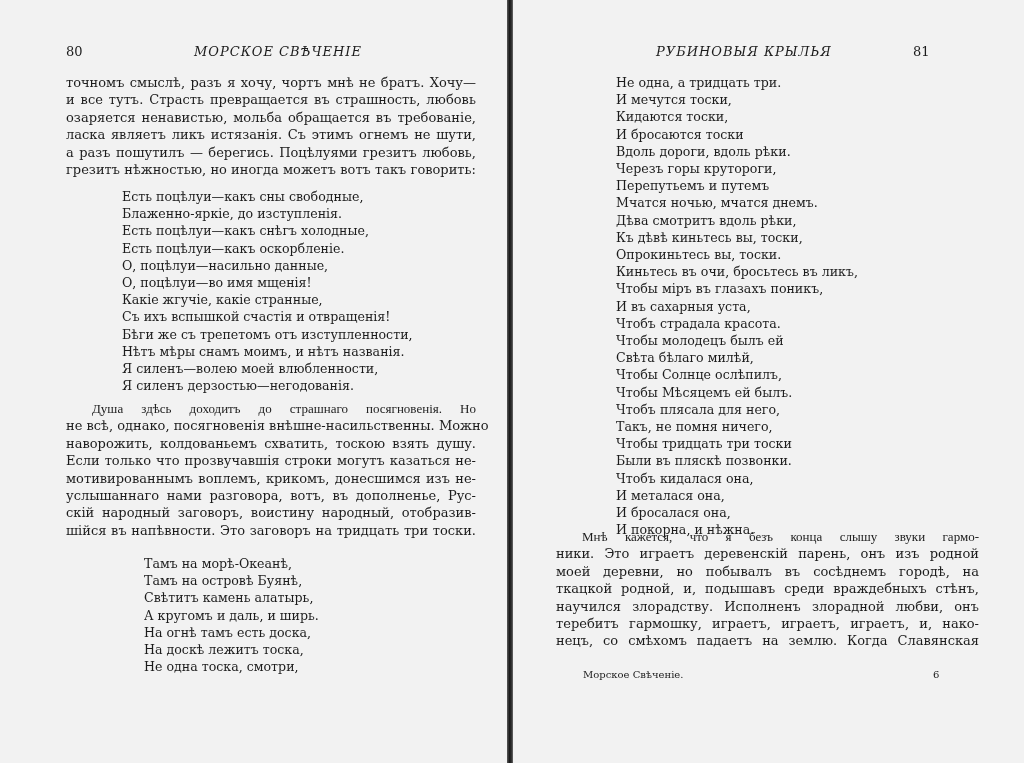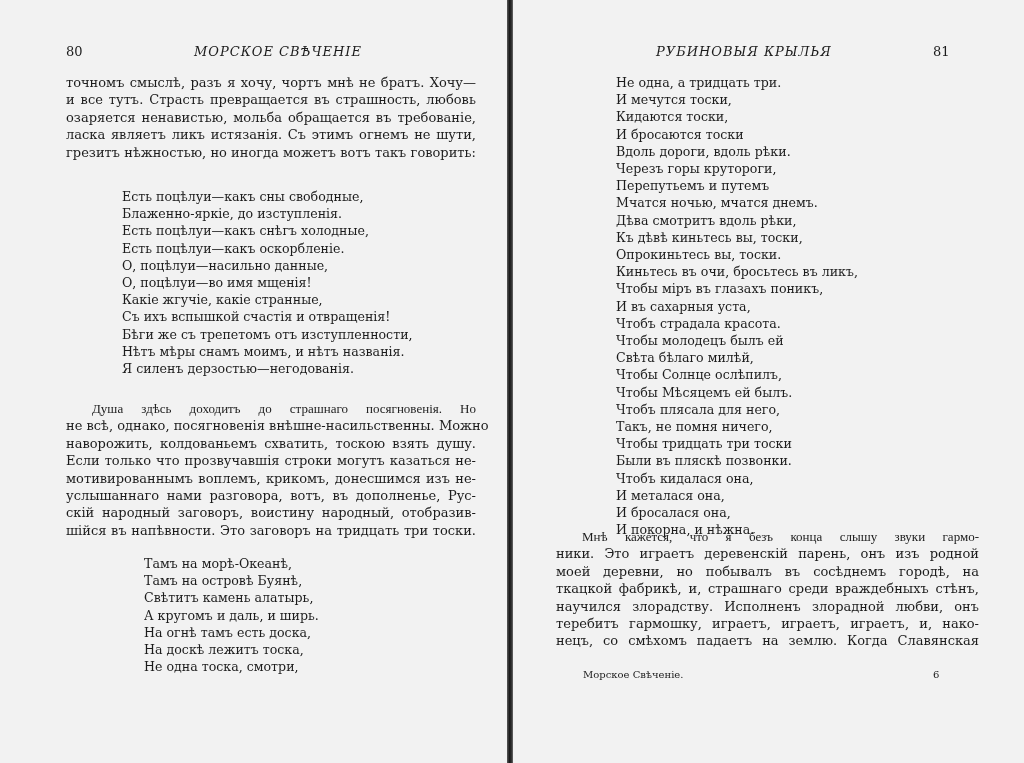--- a/index.html
+++ b/index.html
@@ -34,34 +34,36 @@
 
 <div class="page left">
   <div class="pnum" style="left:66px; top:44px;">80</div>
   <div class="htitle" style="left:194px; top:44px;">МОРСКОЕ СВѢЧЕНІЕ</div>
 
   <div class="prose" style="left:66px; top:74px; width:410px;">
     <span class="line">точномъ смыслѣ, разъ я хочу, чортъ мнѣ не братъ. Хочу—</span>
     <span class="line">и все тутъ. Страсть превращается въ страшность, любовь</span>
     <span class="line">озаряется ненавистью, мольба обращается въ требованіе,</span>
     <span class="line">ласка являетъ ликъ истязанія. Съ этимъ огнемъ не шути,</span>
+    <span class="line">а разъ пошутилъ — берегись. Поцѣлуями грезитъ любовь,</span>
     <span class="line">грезитъ нѣжностью, но иногда можетъ вотъ такъ говорить:</span>
   </div>
 
   <div class="verse" style="left:122px; top:188px;">
     <span class="vline">Есть поцѣлуи—какъ сны свободные,</span>
     <span class="vline">Блаженно-яркіе, до изступленія.</span>
     <span class="vline">Есть поцѣлуи—какъ снѣгъ холодные,</span>
     <span class="vline">Есть поцѣлуи—какъ оскорбленіе.</span>
     <span class="vline">О, поцѣлуи—насильно данные,</span>
     <span class="vline">О, поцѣлуи—во имя мщенія!</span>
     <span class="vline">Какіе жгучіе, какіе странные,</span>
     <span class="vline">Съ ихъ вспышкой счастія и отвращенія!</span>
     <span class="vline">Бѣги же съ трепетомъ отъ изступленности,</span>
     <span class="vline">Нѣтъ мѣры снамъ моимъ, и нѣтъ названія.</span>
+    <span class="vline">Я силенъ—волею моей влюбленности,</span>
     <span class="vline">Я силенъ дерзостью—негодованія.</span>
   </div>
 
   <div class="prose" style="left:66px; top:400px; width:410px;">
     <span class="line indent">Душа здѣсь доходитъ до страшнаго посягновенія. Но</span>
     <span class="line">не всѣ, однако, посягновенія внѣшне-насильственны. Можно</span>
     <span class="line">наворожить, колдованьемъ схватить, тоскою взять душу.</span>
     <span class="line">Если только что прозвучавшія строки могутъ казаться не-</span>
     <span class="line">мотивированнымъ воплемъ, крикомъ, донесшимся изъ не-</span>
     <span class="line">услышаннаго нами разговора, вотъ, въ дополненье, Рус-</span>
@@ -77,21 +79,21 @@
     <span class="vline">На огнѣ тамъ есть доска,</span>
     <span class="vline">На доскѣ лежитъ тоска,</span>
     <span class="vline">Не одна тоска, смотри,</span>
   </div>
 </div>
 
 <div class="gutter"></div>
 
 <div class="page right">
   <div class="htitle" style="left:143px; top:44px;">РУБИНОВЫЯ КРЫЛЬЯ</div>
-  <div class="pnum" style="left:420px; top:44px;">81</div>
+  <div class="pnum" style="left:400px; top:44px;">81</div>
 
   <div class="verse" style="left:103px; top:74px;">
     <span class="vline">Не одна, а тридцать три.</span>
     <span class="vline">И мечутся тоски,</span>
     <span class="vline">Кидаются тоски,</span>
     <span class="vline">И бросаются тоски</span>
     <span class="vline">Вдоль дороги, вдоль рѣки.</span>
     <span class="vline">Черезъ горы крутороги,</span>
     <span class="vline">Перепутьемъ и путемъ</span>
     <span class="vline">Мчатся ночью, мчатся днемъ.</span>
@@ -113,21 +115,21 @@
     <span class="vline">Чтобъ кидалася она,</span>
     <span class="vline">И металася она,</span>
     <span class="vline">И бросалася она,</span>
     <span class="vline">И покорна, и нѣжна.</span>
   </div>
 
   <div class="prose" style="left:43px; top:528px; width:423px;">
     <span class="line indent">Мнѣ кажется, что я безъ конца слышу звуки гармо-</span>
     <span class="line">ники. Это играетъ деревенскій парень, онъ изъ родной</span>
     <span class="line">моей деревни, но побывалъ въ сосѣднемъ городѣ, на</span>
-    <span class="line">ткацкой фабрикѣ, и, страшнаго среди враждебныхъ стѣнъ,</span>
+    <span class="line">ткацкой родной, и, подышавъ среди враждебныхъ стѣнъ,</span>
     <span class="line">научился злорадству. Исполненъ злорадной любви, онъ</span>
     <span class="line">теребитъ гармошку, играетъ, играетъ, играетъ, и, нако-</span>
     <span class="line">нецъ, со смѣхомъ падаетъ на землю. Когда Славянская</span>
   </div>
 
   <div class="footer-sig" style="left:70px; top:669px;">Морское Свѣченіе.</div>
   <div class="footer-sig" style="left:420px; top:669px;">6</div>
 </div>
 
 </body></html>

